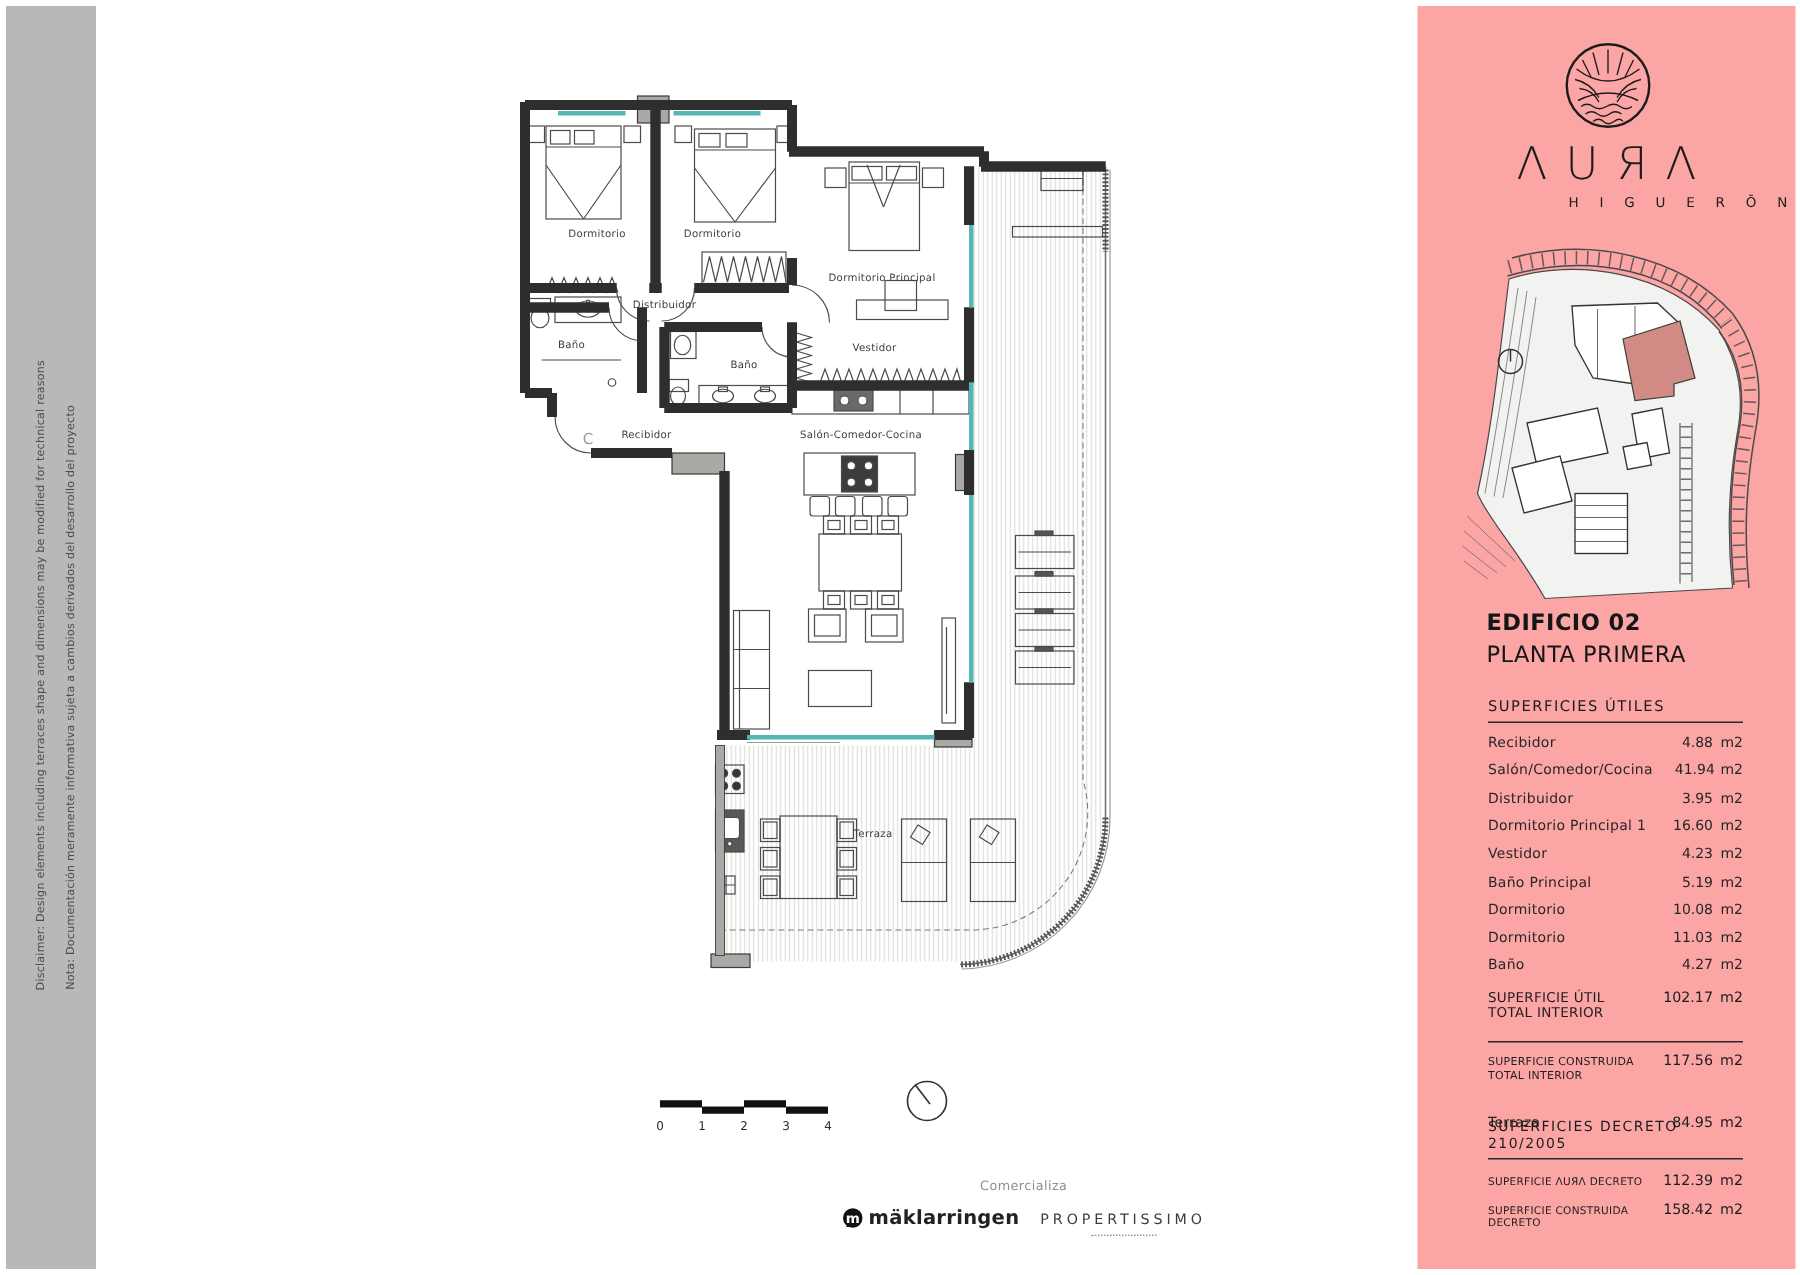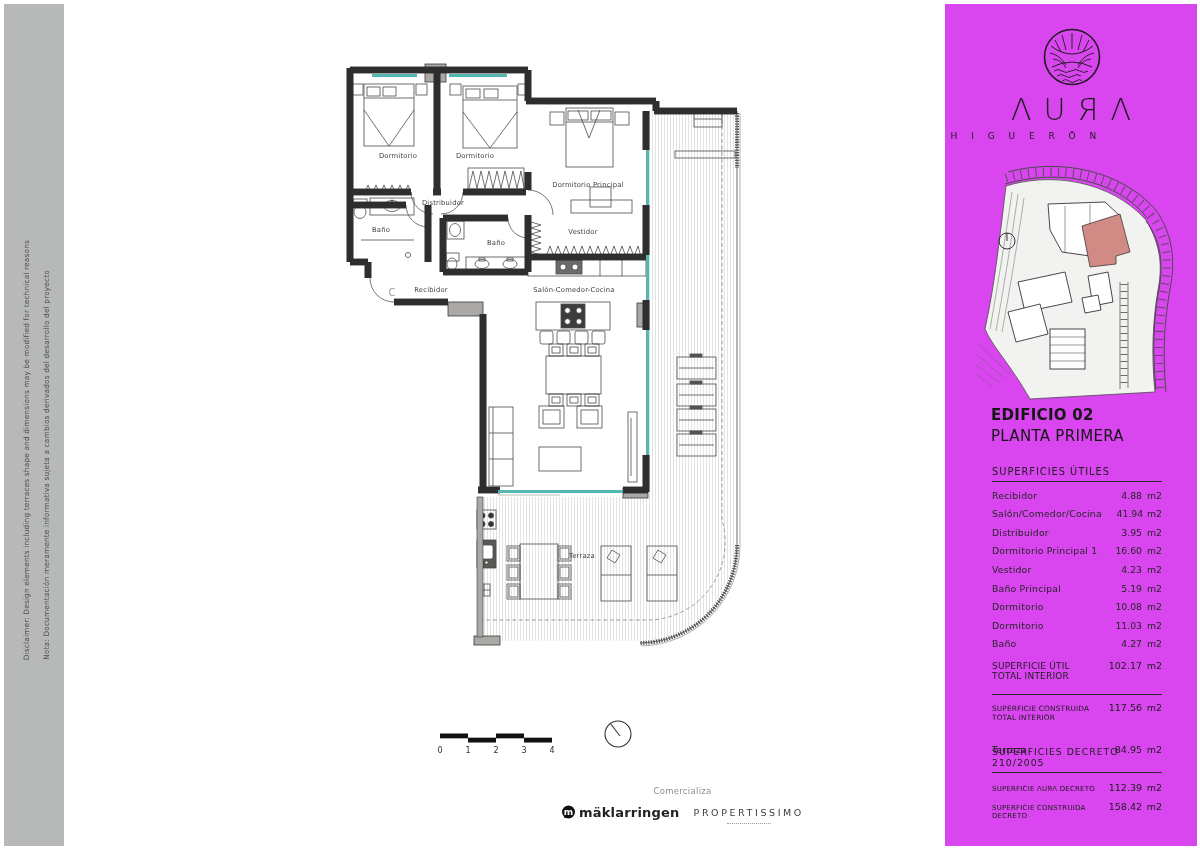--- a/index.html
+++ b/index.html
@@ -21,24 +21,24 @@
   .footer-group{position:absolute;text-align:center;}
   .footer-label{font-size:8.5px;color:#8f8f8f;letter-spacing:0.3px;margin-bottom:5px;}
   .logo-row{display:flex;align-items:center;justify-content:center;gap:4px;}
   .gvesta-text{font-size:15px;font-weight:bold;color:#2b2b2b;letter-spacing:0.2px;}
   .maison-text{font-size:13.5px;color:#3a3a3a;letter-spacing:2.5px;line-height:1;}
   .maison-sub{font-size:4.2px;color:#666;letter-spacing:1.8px;margin-top:2px;text-align:left;}
   .makl-text{font-size:13px;font-weight:bold;color:#222;letter-spacing:0.2px;}
   .prop-text{font-size:9.5px;color:#3c3c3c;letter-spacing:2.6px;font-weight:500;}
   .prop-tag{width:44px;height:0;border-top:1.2px dotted #9a9a9a;margin:3px auto 0 auto;}
   
-  .sidebar{position:absolute;left:945px;top:4px;width:252px;height:842px;background:#d946ef;}
+  .sidebar{position:absolute;left:945px;top:4px;width:252px;height:842px;background:#fca5a5;}
   .brand-letters{position:absolute;top:88px;left:0;width:100%;text-align:center;
     font-size:30px;font-weight:300;color:#1c1c1c;letter-spacing:12px;text-indent:12px;}
-  .brand-sub{position:absolute;top:127px;left:0;width:100%;text-align:left;
+  .brand-sub{position:absolute;top:127px;left:0;width:100%;text-align:right;
     font-size:9px;color:#1c1c1c;letter-spacing:5.5px;text-indent:5.5px;}
   .titleblock{position:absolute;left:46px;top:402px;}
   .tb-building{font-size:15px;font-weight:bold;color:#161616;letter-spacing:0.3px;}
   .tb-floor{font-size:15px;color:#161616;margin-top:3px;letter-spacing:0.3px;}
   .sect{position:absolute;left:47px;width:170px;}
   .sect-title{font-size:9.8px;color:#1d1d1d;letter-spacing:1px;padding-bottom:4px;
               border-bottom:1.5px solid #2a2a2a;}
   .srow{display:flex;align-items:baseline;font-size:9.3px;color:#262626;margin-top:7.6px;}
   .srow .lbl{flex:1;letter-spacing:0.2px;}
   .srow .val{width:44px;text-align:right;}

